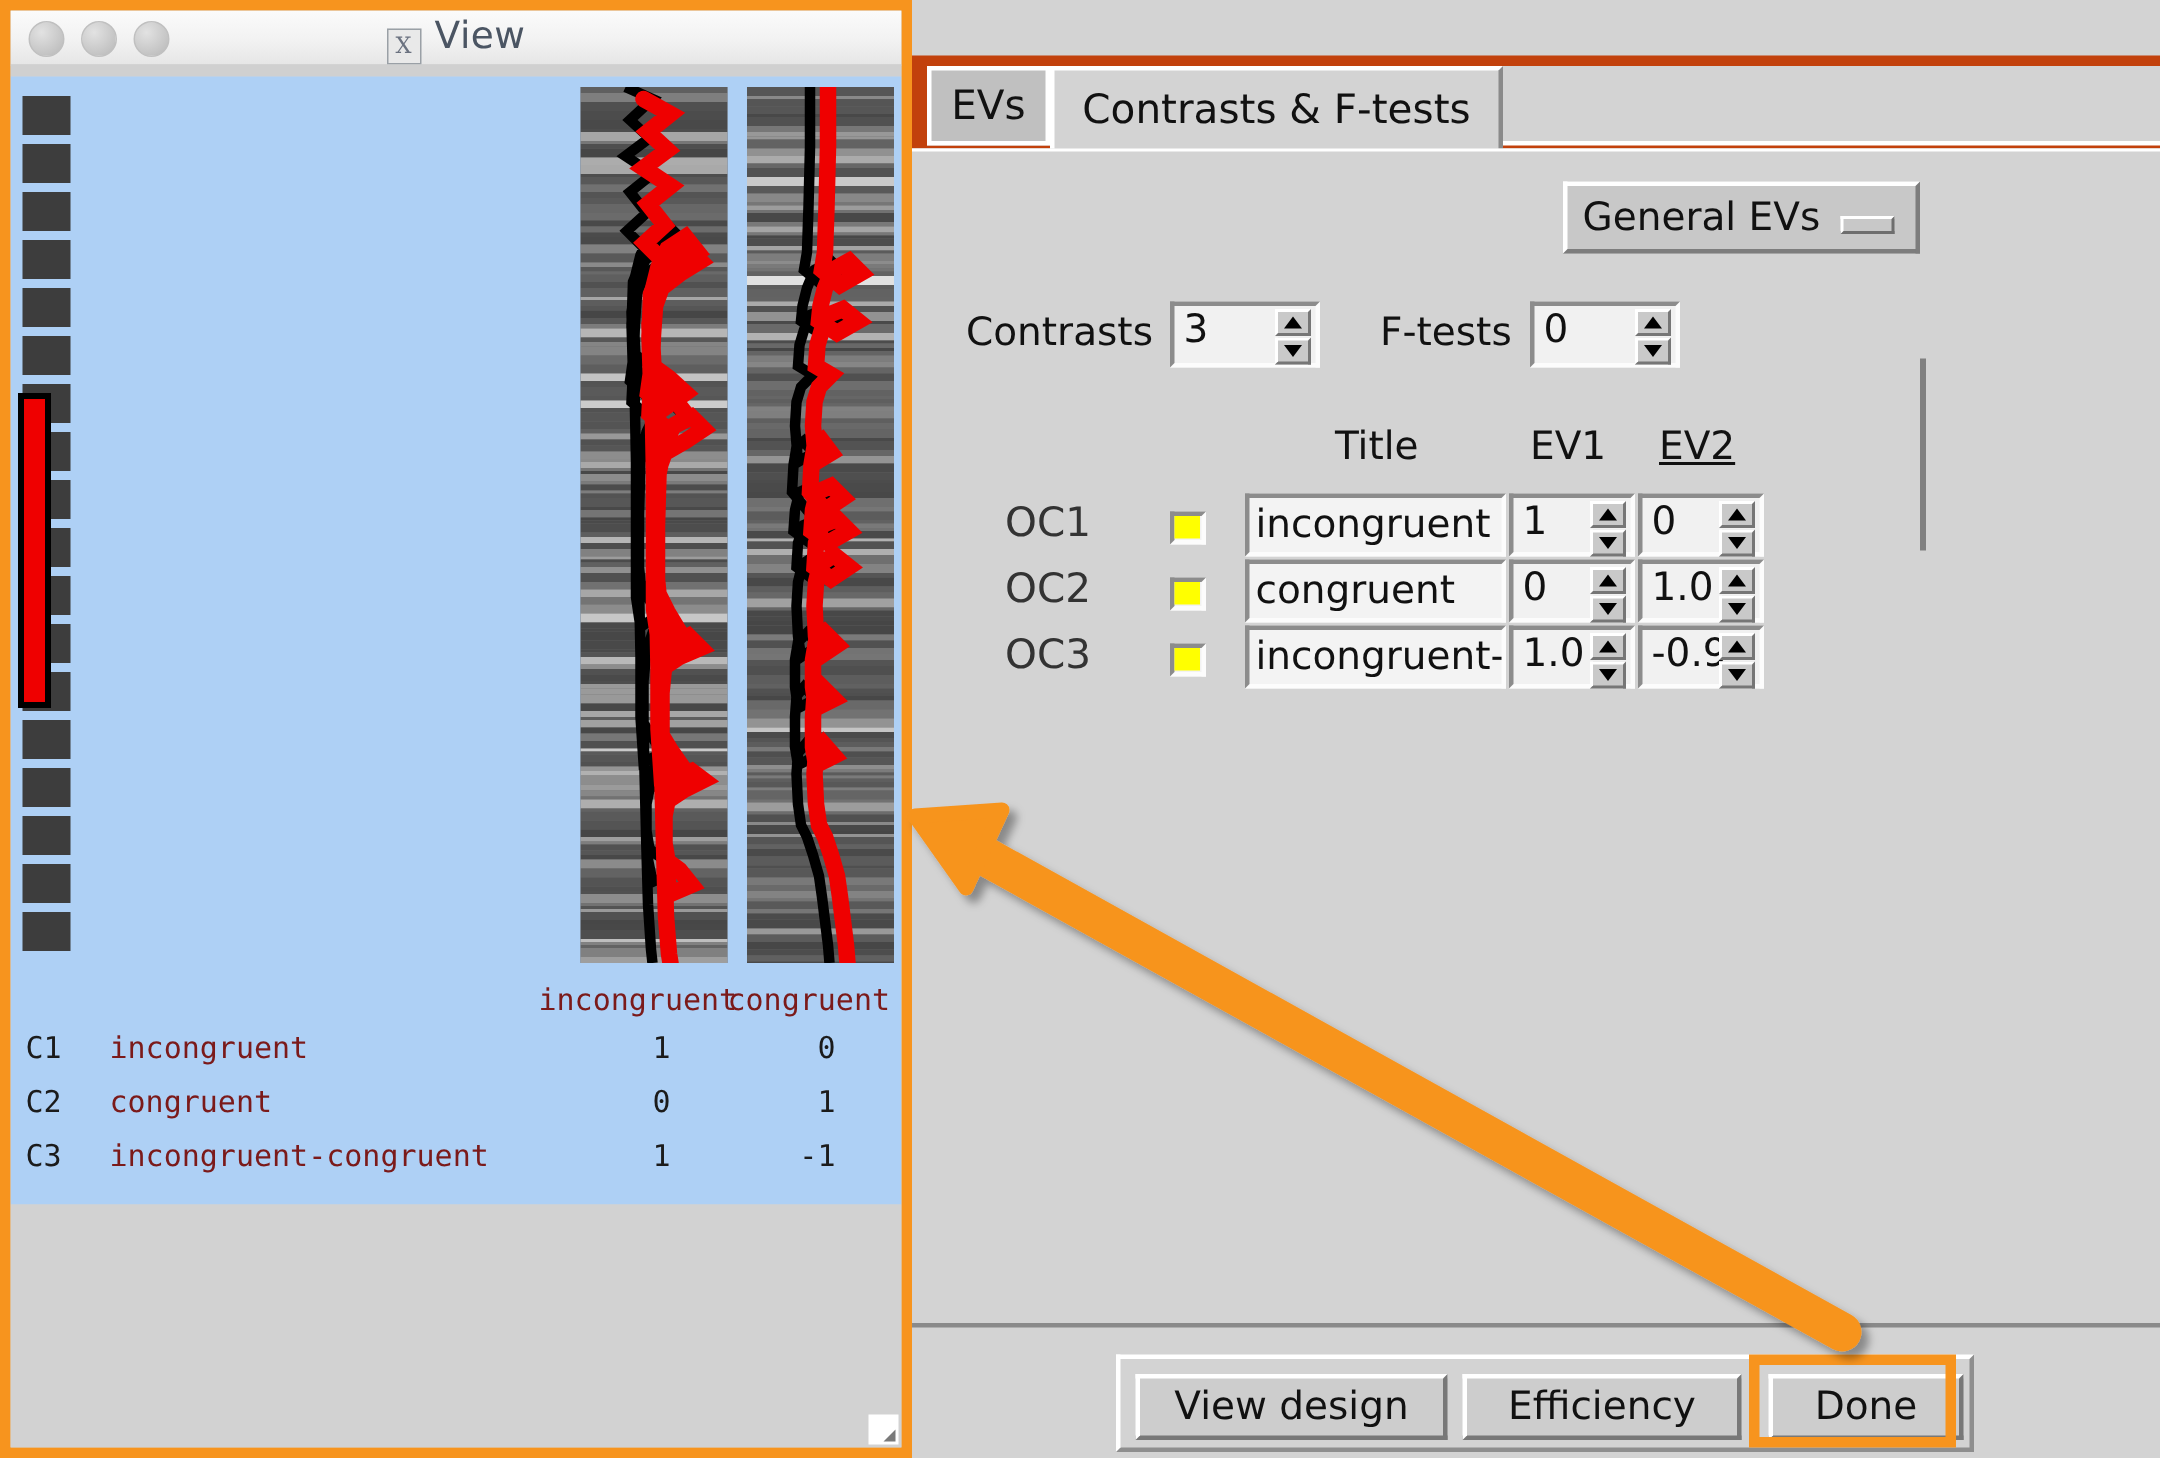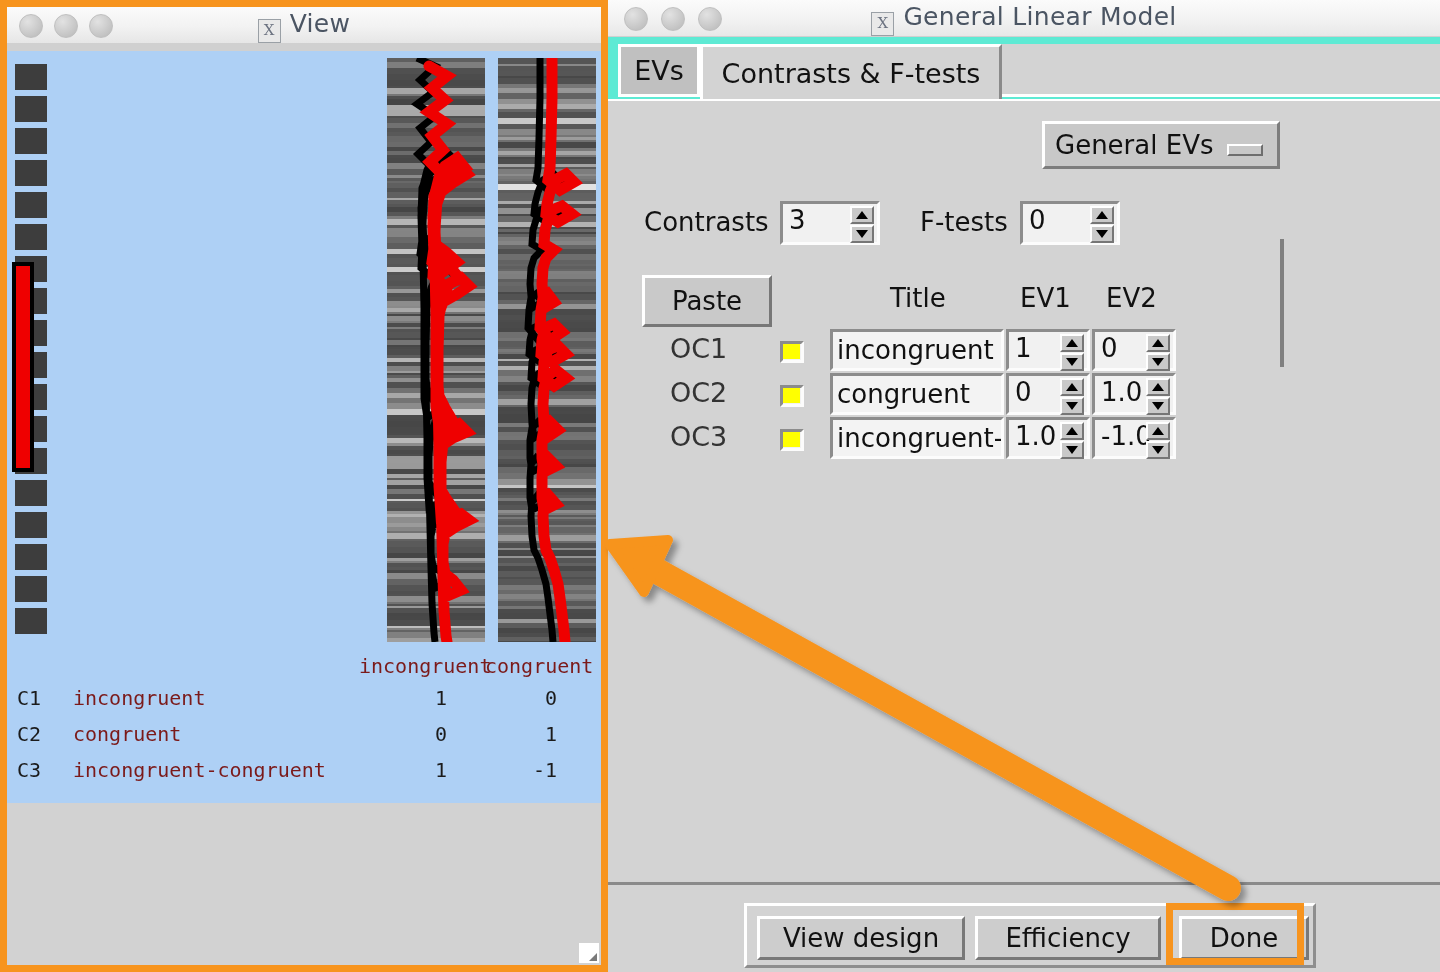--- a/index.html
+++ b/index.html
@@ -108,21 +108,21 @@
   #glm-titlebar{
     position:absolute;left:0;top:0;right:0;height:36px;
     background:linear-gradient(to bottom,#fbfbfb 0%,#f2f2f2 55%,#e8e8e8 100%);
     border-bottom:1px solid #d0d0d0;
   }
   #glm-titlebar .tb-dot:nth-of-type(1){left:16px;}
   #glm-titlebar .tb-dot:nth-of-type(2){left:53px;}
   #glm-titlebar .tb-dot:nth-of-type(3){left:90px;}
 
   #tabstrip{
-    position:absolute;left:0;top:37px;right:0;height:62px;background:#5eead4;
+    position:absolute;left:0;top:37px;right:0;height:62px;background:#c2410c;
   }
   .tab{
     position:absolute;top:7px;height:53px;box-sizing:border-box;
     font-family:"DejaVu Sans",sans-serif;
     display:flex;align-items:center;justify-content:center;
     color:#111;
   }
   #tab-evs{
     left:10px;width:82px;background:#c0c0c0;
     border-top:3px solid #fff;border-left:3px solid #fff;
@@ -200,21 +200,21 @@
 
   #paste-btn{
     position:absolute;left:34px;top:176px;width:130px;height:52px;
     background:#c9c9c9;box-sizing:border-box;
     border-top:3px solid #fff;border-left:3px solid #fff;
     border-right:3px solid #777;border-bottom:3px solid #777;
     display:flex;align-items:center;justify-content:center;font-size:26px;color:#111;
   }
   #head-title{position:absolute;left:282px;top:184px;font-size:26px;}
   #head-ev1{position:absolute;left:412px;top:184px;font-size:26px;}
-  #head-ev2{position:absolute;left:498px;top:184px;font-size:26px;}
+  #head-ev2{position:absolute;left:498px;top:184px;font-size:26px;text-decoration:underline;}
 
   .cr{position:absolute;left:0;width:100%;height:44px;}
   .cr-label{position:absolute;left:62px;top:4px;font-size:27px;color:#333;}
   .cr-check{
     position:absolute;left:172px;top:12px;width:24px;height:22px;
     background:#f2f2f2;box-sizing:border-box;
     border-top:3px solid #8c8c8c;border-left:3px solid #8c8c8c;
     border-right:3px solid #fcfcfc;border-bottom:3px solid #fcfcfc;
   }
   .cr-check i{
@@ -663,28 +663,20 @@
     </div>
   </div>
 
   <div id="model-footer">
     <div id="model-resize"></div>
   </div>
 </div>
 
 <div id="glm-window">
 
-  <div id="glm-titlebar">
-    <div class="tb-dot"></div>
-    <div class="tb-dot"></div>
-    <div class="tb-dot"></div>
-    <div class="tb-title">
-      <span class="xicon">X</span><span>General Linear Model</span>
-    </div>
-  </div>
 
   <div id="tabstrip">
     <div id="tab-filler"></div>
     <div id="tab-underline"></div>
     <div class="tab" id="tab-evs">
       <span>EVs</span>
     </div>
     <div class="tab" id="tab-contrasts">
       <span>Contrasts &amp; F-tests</span>
     </div>
@@ -719,23 +711,20 @@
       <span class="spin-btns">
         <span class="spin-btn spin-up">
             <i class="tri tri-up"></i>
           </span>
         <span class="spin-btn spin-dn">
             <i class="tri tri-dn"></i>
           </span>
       </span>
     </div>
 
-    <div id="paste-btn">
-      <span>Paste</span>
-    </div>
     <div class="lbl" id="head-title">Title</div>
     <div class="lbl" id="head-ev1">EV1</div>
     <div class="lbl" id="head-ev2">EV2</div>
 
     <div class="cr" id="row1">
       <span class="cr-label">OC1</span>
       <span class="cr-check">
           <i></i>
         </span>
       <span class="cr-title">incongruent</span>
@@ -804,21 +793,21 @@
         <span class="spin-btns">
           <span class="spin-btn spin-up">
               <i class="tri tri-up"></i>
             </span>
           <span class="spin-btn spin-dn">
               <i class="tri tri-dn"></i>
             </span>
         </span>
       </span>
       <span class="spin cr-spin ev2">
-        <span class="spin-val">-1.0</span>
+        <span class="spin-val">-0.9</span>
         <span class="spin-btns">
           <span class="spin-btn spin-up">
               <i class="tri tri-up"></i>
             </span>
           <span class="spin-btn spin-dn">
               <i class="tri tri-dn"></i>
             </span>
         </span>
       </span>
     </div>

